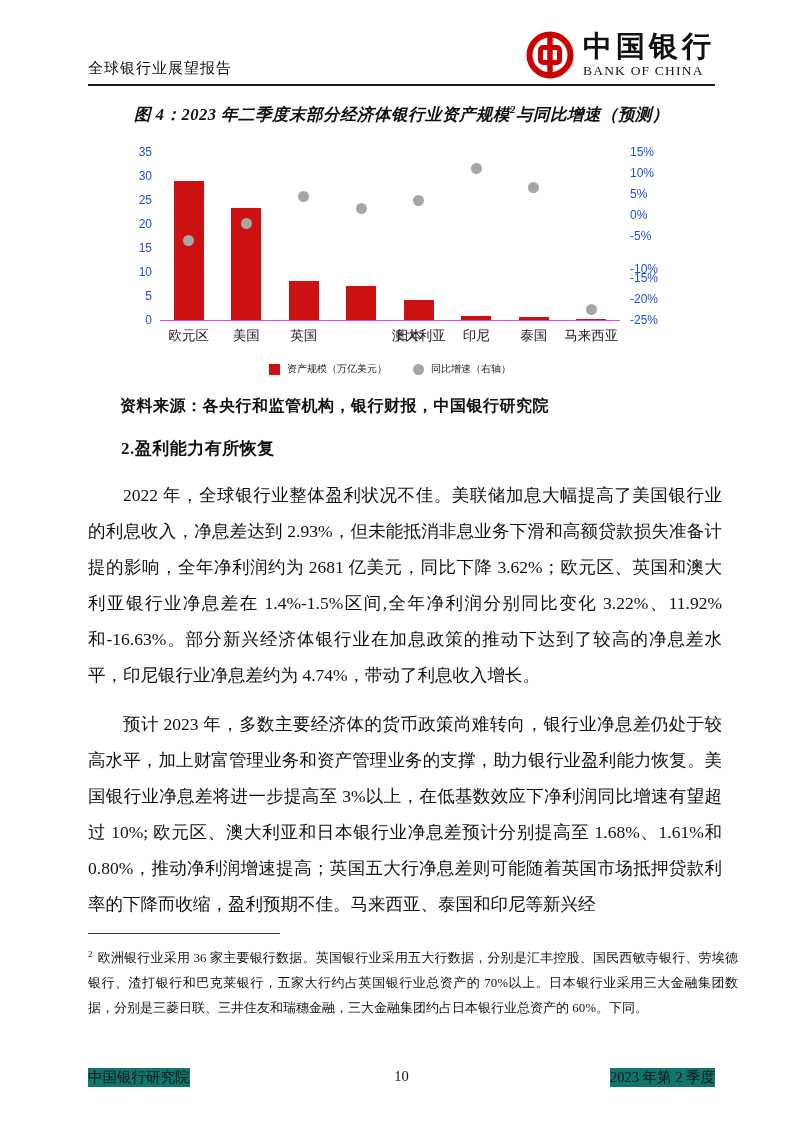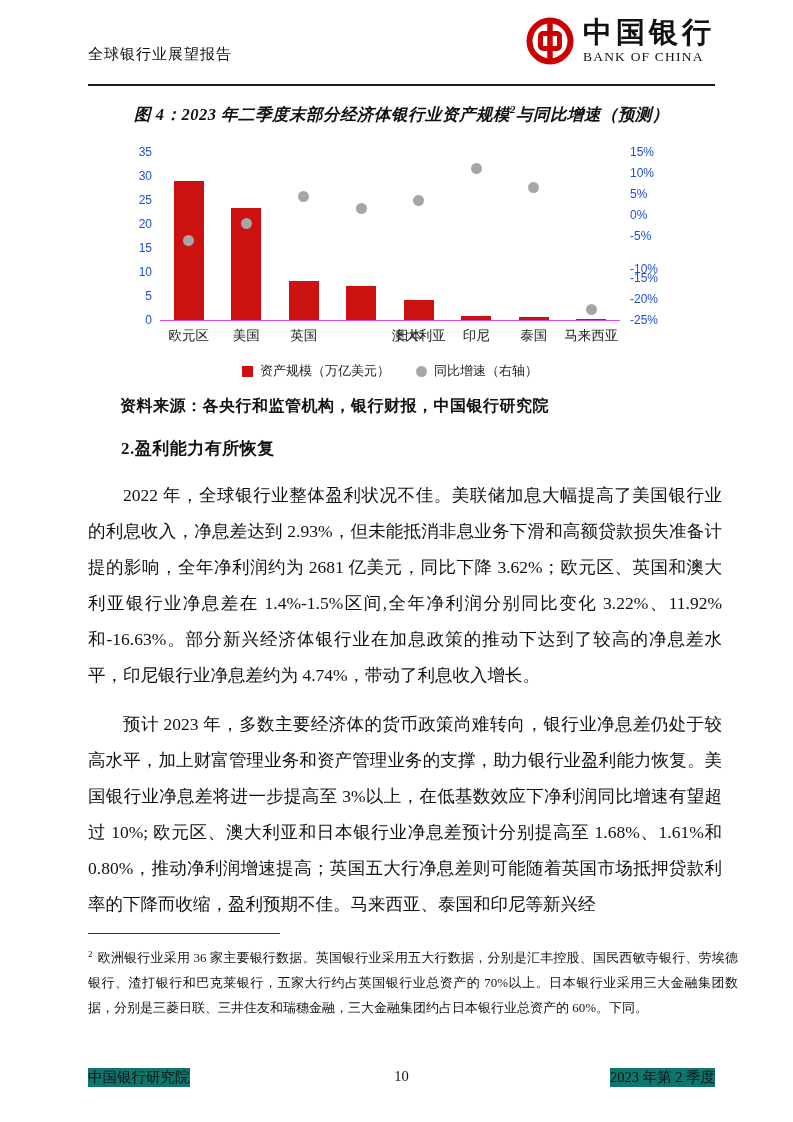--- a/index.html
+++ b/index.html
@@ -2,21 +2,21 @@
 <html lang="zh"><head>
 <meta charset="utf-8">
 <style>
   html,body{margin:0;padding:0;background:#e8e8e8;}
   .page{position:relative;width:793px;height:1122px;background:#ffffff;margin:0 auto;
         font-family:"Liberation Serif",serif;color:#111;overflow:hidden;}
 
   
   .header{position:absolute;top:16px;left:88px;width:627px;height:70px;
           display:flex;justify-content:space-between;align-items:flex-end;
-          border-bottom:2px solid #1a1a1a;padding-bottom:18px;box-sizing:border-box;}
+          border-bottom:2px solid #1a1a1a;padding-bottom:4px;box-sizing:border-box;}
   .report-title{font-size:15px;letter-spacing:1px;margin-bottom:2px;}
   .logo{display:flex;align-items:center;gap:8px;}
   .logo-emblem{width:50px;height:50px;}
   .logo-text{display:flex;flex-direction:column;line-height:1;}
   .logo-cn{font-size:29px;font-weight:bold;letter-spacing:4px;}
   .logo-en{font-size:13.5px;letter-spacing:1.2px;margin-top:3px;}
 
   
   .fig-title{position:absolute;top:103px;left:88px;width:627px;text-align:center;
              font-size:16.5px;font-weight:bold;letter-spacing:0.5px;font-style:italic;}
@@ -29,21 +29,21 @@
   .tick{position:absolute;font-family:"Liberation Sans",sans-serif;font-size:12px;color:#1d4ed8;}
   .ticks-left{position:absolute;left:0;top:6px;width:34px;height:168px;}
   .ticks-left .tick{right:0;transform:translateY(-50%);}
   .ticks-right{position:absolute;left:512px;top:6px;width:56px;height:168px;}
   .ticks-right .tick{left:0;transform:translateY(-50%);}
   .bar{position:absolute;bottom:0;width:30px;}
   .dot{position:absolute;width:11px;height:11px;border-radius:50%;}
   .xlabel{position:absolute;width:90px;text-align:center;font-size:13.5px;color:#222;}
   .legend{position:absolute;left:42px;top:216px;width:460px;display:flex;
           justify-content:center;gap:26px;}
-  .legend-item{display:flex;align-items:center;font-size:13px;color:#222;}
+  .legend-item{display:flex;align-items:center;font-size:10px;color:#222;}
   .lg-marker{display:inline-block;width:11px;height:11px;margin-right:7px;}
 
   
   .source{position:absolute;top:396px;left:120px;font-size:16px;font-weight:bold;letter-spacing:0.5px;}
   .sec-heading{position:absolute;top:437px;left:121px;font-size:17px;font-weight:bold;letter-spacing:0.5px;}
   .para{position:absolute;left:88px;width:634px;font-size:17.5px;line-height:36px;
         text-align:justify;text-indent:2em;}
   .para1{top:477px;}
   .para2{top:706px;}
 

